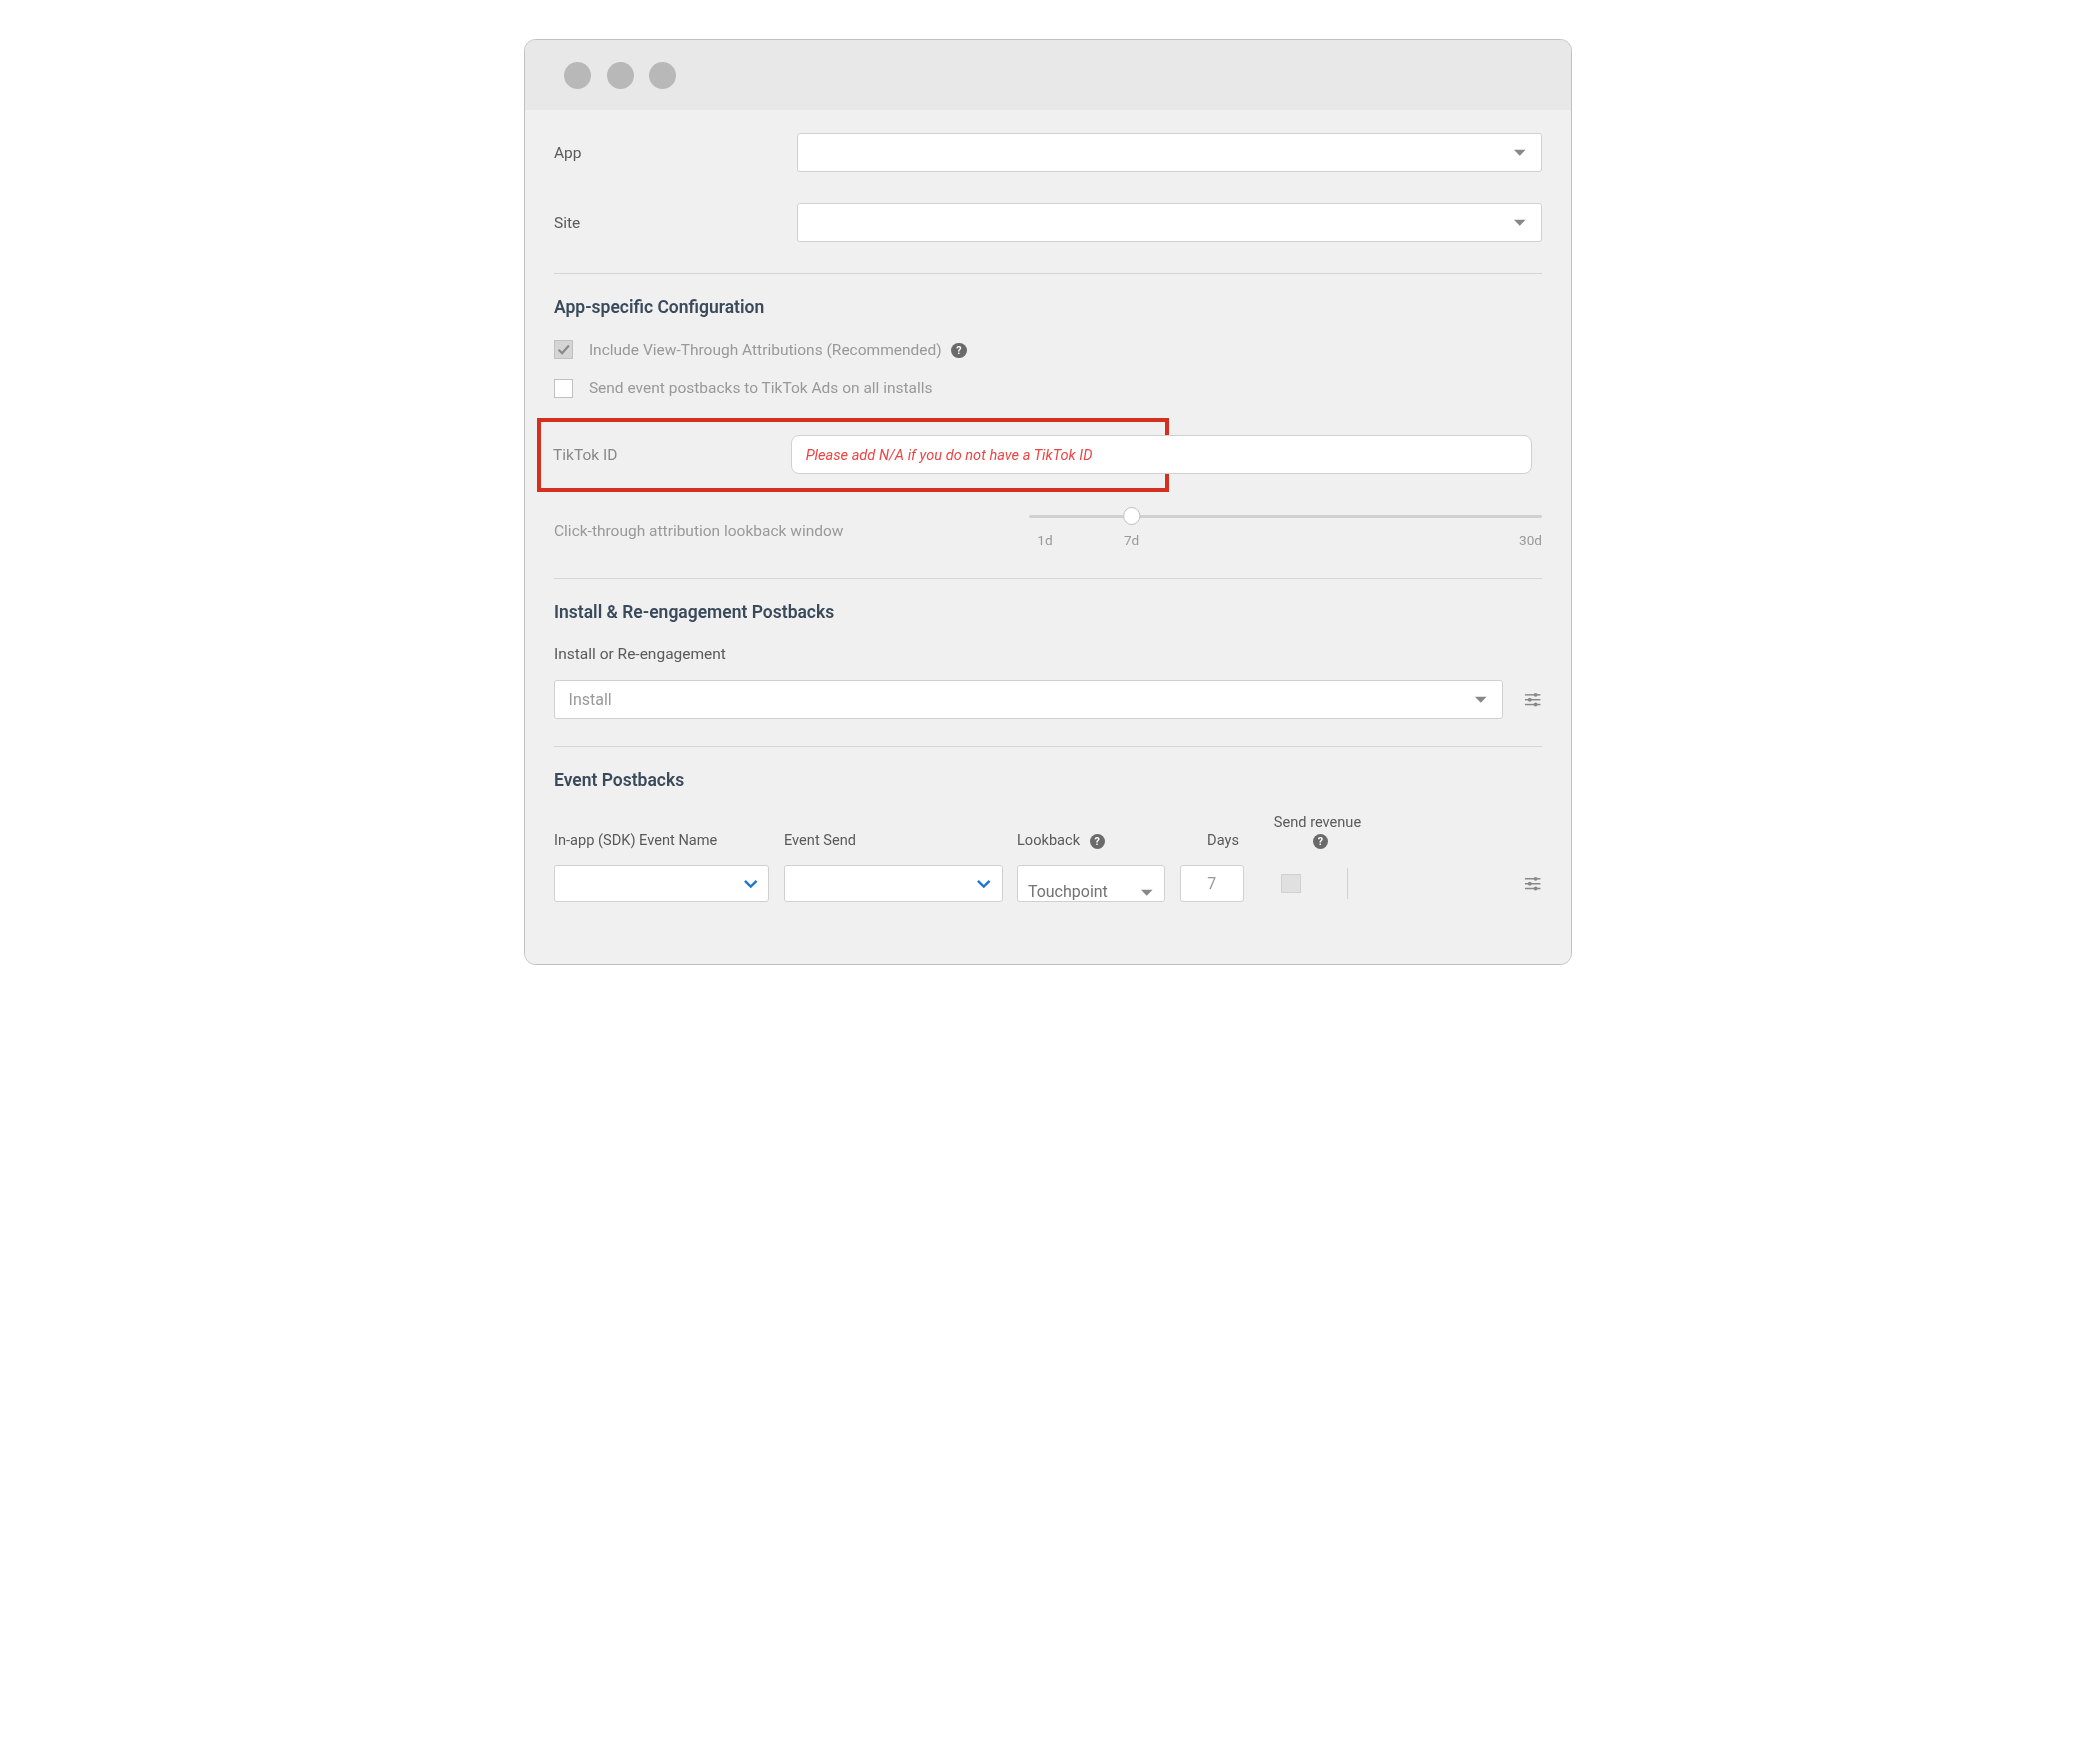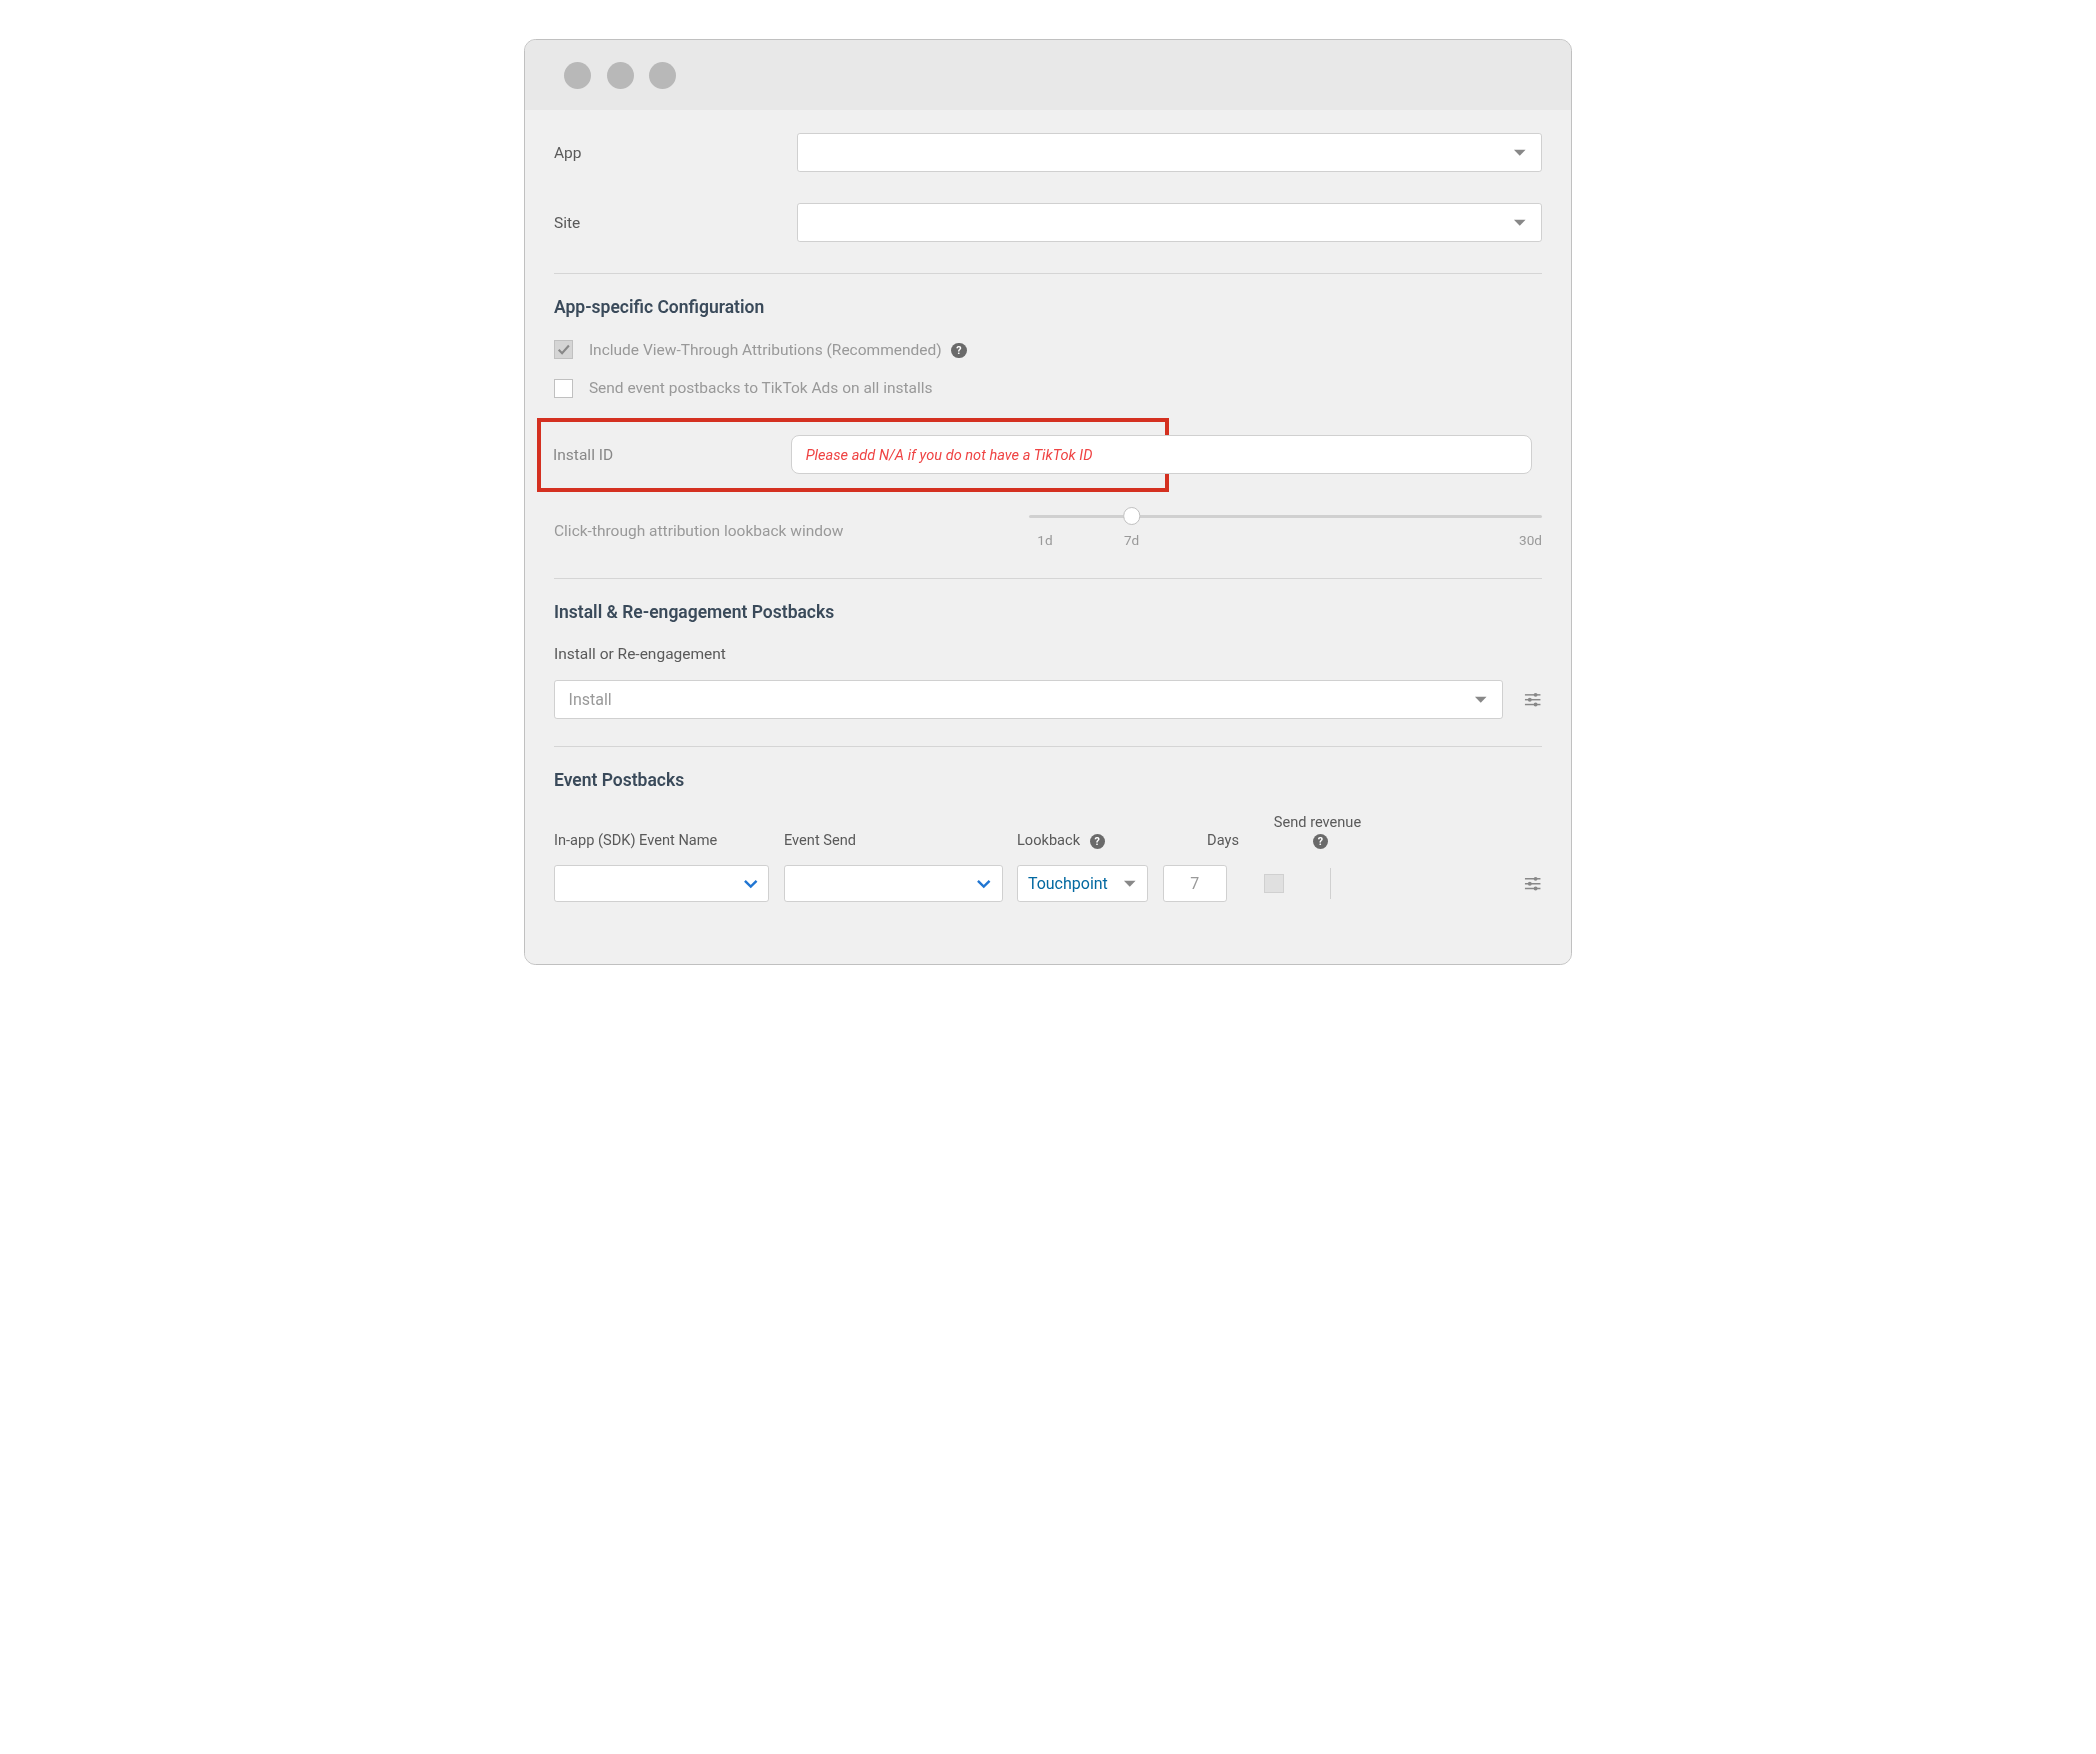--- a/index.html
+++ b/index.html
@@ -297,21 +297,21 @@
       border-radius: 2.9px;
       padding: 0 9.7px;
       display: flex;
       align-items: center;
       justify-content: space-between;
       cursor: pointer;
     }
     
     .small-select.sdk { width: 215px; }
     .small-select.event { width: 219px; }
-    .small-select.lookback { width: 131px; color: #0369a1; }
+    .small-select.lookback { width: 148px; color: #737373; align-items: flex-end; }
     
     .blue-chevron {
       width: 15.5px;
       height: 15.5px;
       fill: #2176d2;
     }
     
     .days-input {
       width: 64px;
       height: 37px;
@@ -393,21 +393,21 @@
     </div>
 
 
     <div class="checkbox-row">
       <div class="checkbox"></div>
       <span class="checkbox-label">Send event postbacks to TikTok Ads on all installs</span>
     </div>
 
     <div class="highlight-box">
       <div class="tiktok-row">
-        <div class="tiktok-label">Install ID</div>
+        <div class="tiktok-label">TikTok ID</div>
         <div class="text-input">Please add N/A if you do not have a TikTok ID</div>
       </div>
     </div>
 
     <div class="slider-row">
       <div class="slider-label">Click-through attribution lookback window</div>
       <div class="slider-track-container">
         <div class="slider-track">
           <div class="slider-thumb"></div>
         </div>

